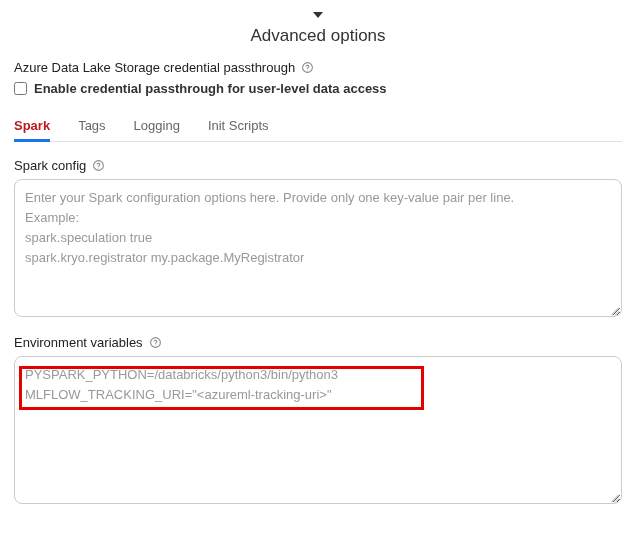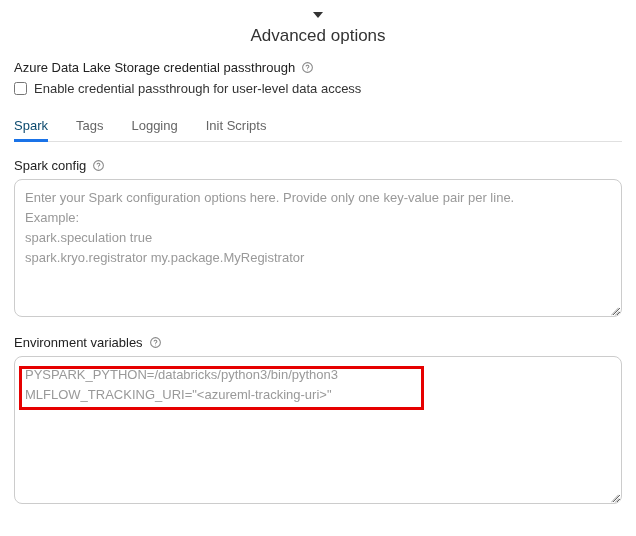--- a/index.html
+++ b/index.html
@@ -55,38 +55,38 @@
     gap: 7px;
     margin-bottom: 16px;
   }
   .checkbox-row input[type=checkbox] {
     width: 13px; height: 13px;
     margin: 0;
   }
   .checkbox-row label {
     font-size: 13px;
     color: #333;
-    font-weight: 400;
+    font-weight: 700;
   }
   .tabs {
     display: flex;
     gap: 28px;
     border-bottom: 1px solid #e0e0e0;
     margin-bottom: 16px;
   }
   .tab {
     padding: 6px 0 8px 0;
     font-size: 13px;
     color: #666;
     cursor: pointer;
     position: relative;
   }
   .tab.active {
-    color: #0c4a6e;
-    font-weight: 400;
+    color: #b91c1c;
+    font-weight: 700;
   }
   .tab.active::after {
     content: "";
     position: absolute;
     left: 0; right: 0; bottom: -1px;
     height: 3px;
     background: #1a73e8;
   }
   .field-block { margin-bottom: 18px; }
   .config-box {

